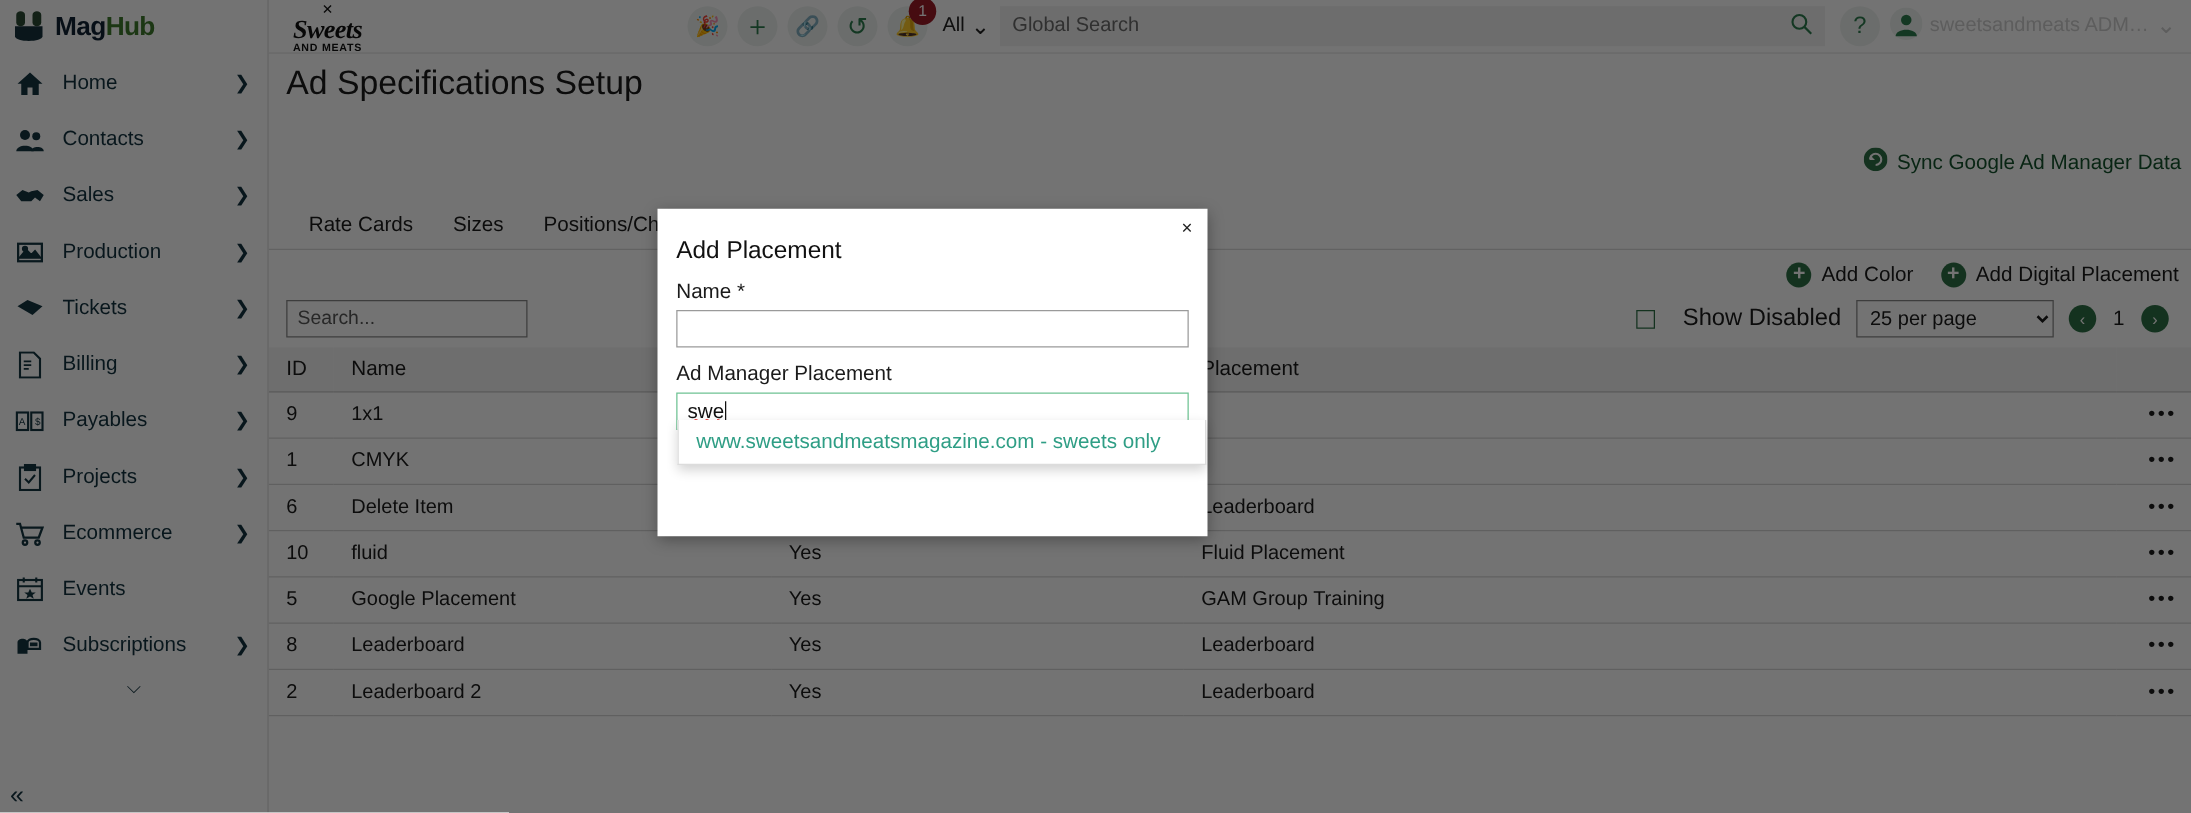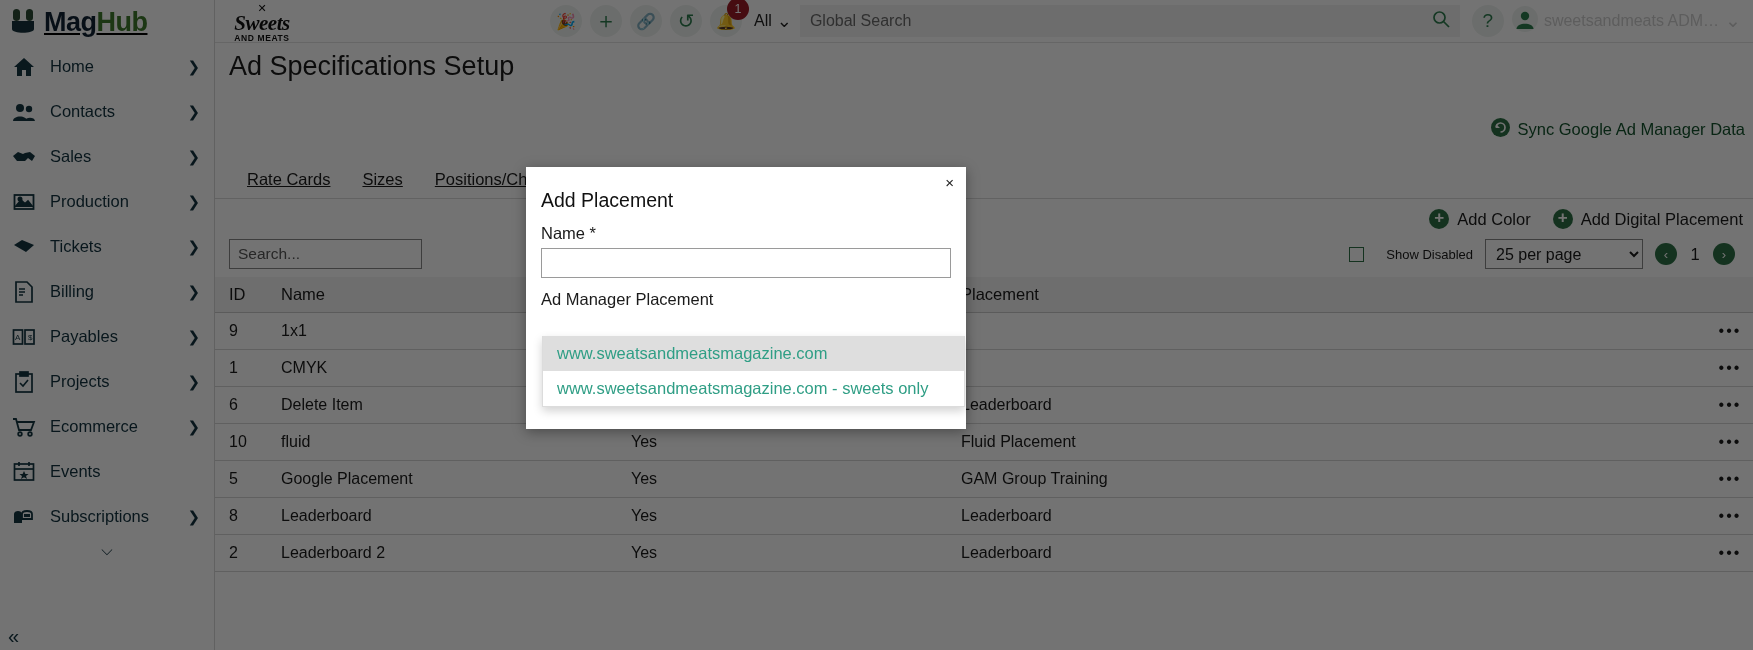--- a/index.html
+++ b/index.html
@@ -18,21 +18,21 @@
     background: #ffffff;
     border-right: 1px solid #d8d8d8;
     overflow: hidden;
   }
   .brand {
     height: 44px; display: flex; align-items: center;
     padding-left: 10px; gap: 8px;
   }
   .brand-logo { width: 26px; height: 30px; position: relative; }
   .brand-logo svg { display:block; }
-  .brand-text { font-size: 27px; font-weight: bold; letter-spacing: -0.5px; text-decoration: underline; }
+  .brand-text { font-size: 21px; font-weight: bold; letter-spacing: -0.5px; }
   .brand-mag { color: #123; }
   .brand-hub { color: #3f7a2e; }
 
   .nav-item {
     height: 45px; display: flex; align-items: center;
     padding: 0 14px 0 12px; gap: 14px;
     cursor: pointer;
   }
   .nav-icon { width: 24px; height: 24px; flex: 0 0 24px;
     display: flex; align-items: center; justify-content: center; color: #143642; }
@@ -97,37 +97,37 @@
   }
   .page-title { font-size: 27px; color: #1b1b1b; padding: 8px 0 0 14px; font-weight: normal; }
   .sync-row { display: flex; justify-content: flex-end; padding: 36px 8px 0 0; }
   .sync-link { display: flex; align-items: center; gap: 8px; font-size: 16.5px; color: #14532d; cursor: pointer; justify-content: center; }
 
   .tabs {
     display: flex; align-items: center; gap: 0;
     border-bottom: 1px solid #dadada; margin-top: 18px; padding-left: 16px;
     height: 40px;
   }
-  .tab { padding: 0 16px; font-size: 16.5px; color: #1b1b1b; line-height: 40px; cursor: pointer; text-decoration: underline; }
+  .tab { padding: 0 16px; font-size: 16.5px; color: #1b1b1b; line-height: 40px; cursor: pointer; }
 
   .toolbar { display: flex; align-items: center; justify-content: flex-end;
      gap: 22px; padding: 10px 10px 0 0; }
   .add-link { display: flex; align-items: center; gap: 8px; font-size: 16.5px; color: #1b1b1b; cursor: pointer; }
   .plus-circle { width: 20px; height: 20px; border-radius: 50%; background: #2d7045;
      color: #fff; font-size: 17px; line-height: 18px; text-align: center; font-weight: bold; }
 
   .filters { display: flex; align-items: center; padding: 10px 10px 0 14px; }
   .search-box {
     width: 193px; height: 30px; border: 1px solid #888; background: transparent;
     padding: 0 8px; font-size: 15.5px; color: #444; outline: none;
     font-family: "Liberation Sans", sans-serif;
   }
   .search-box::placeholder { color: #575757; }
   .filters-right { margin-left: auto; display: flex; align-items: center; gap: 12px; padding-right: 8px; }
-  .chk-wrap { display: flex; align-items: flex-start; gap: 22px; font-size: 13px; color: #1b1b1b; cursor: pointer; }
+  .chk-wrap { display: flex; align-items: center; gap: 22px; font-size: 19px; color: #1b1b1b; cursor: pointer; }
   .chk { width: 15px; height: 15px; border: 1.6px solid #2d7045; background: transparent; }
   .per-page {
     width: 158px; height: 30px; border: 1px solid #888; background: transparent;
     font-size: 16px; color: #1b1b1b; padding: 0 6px;
     font-family: "Liberation Sans", sans-serif;
   }
   .pg-btn { width: 22px; height: 22px; border-radius: 50%; background: #2d7045; color: #fff;
      font-size: 13px; display: flex; align-items: center; justify-content: center; cursor: pointer; }
   .pg-num { font-size: 16.5px; color: #1b1b1b; min-width: 12px; text-align: center; }
 
@@ -503,20 +503,23 @@
   <div class="overlay"></div>
 
   <div class="modal">
     <div class="modal-close">×</div>
     <h2 class="modal-title">Add Placement</h2>
 
     <div class="field-label">Name *</div>
     <input class="modal-input" value="" style="">
 
     <div class="field-label">Ad Manager Placement</div>
+    <div class="modal-input focused" style="display:flex;align-items:center;">
+      <span class="typed">swe</span>
+        <span class="caret"></span>
+    </div>
   </div>
 
   <div class="suggest">
-    <div class="suggest-item active">www.sweatsandmeatsmagazine.com</div>
     <div class="suggest-item">www.sweetsandmeatsmagazine.com - sweets only</div>
   </div>
 
 </div>
 
 </body></html>

